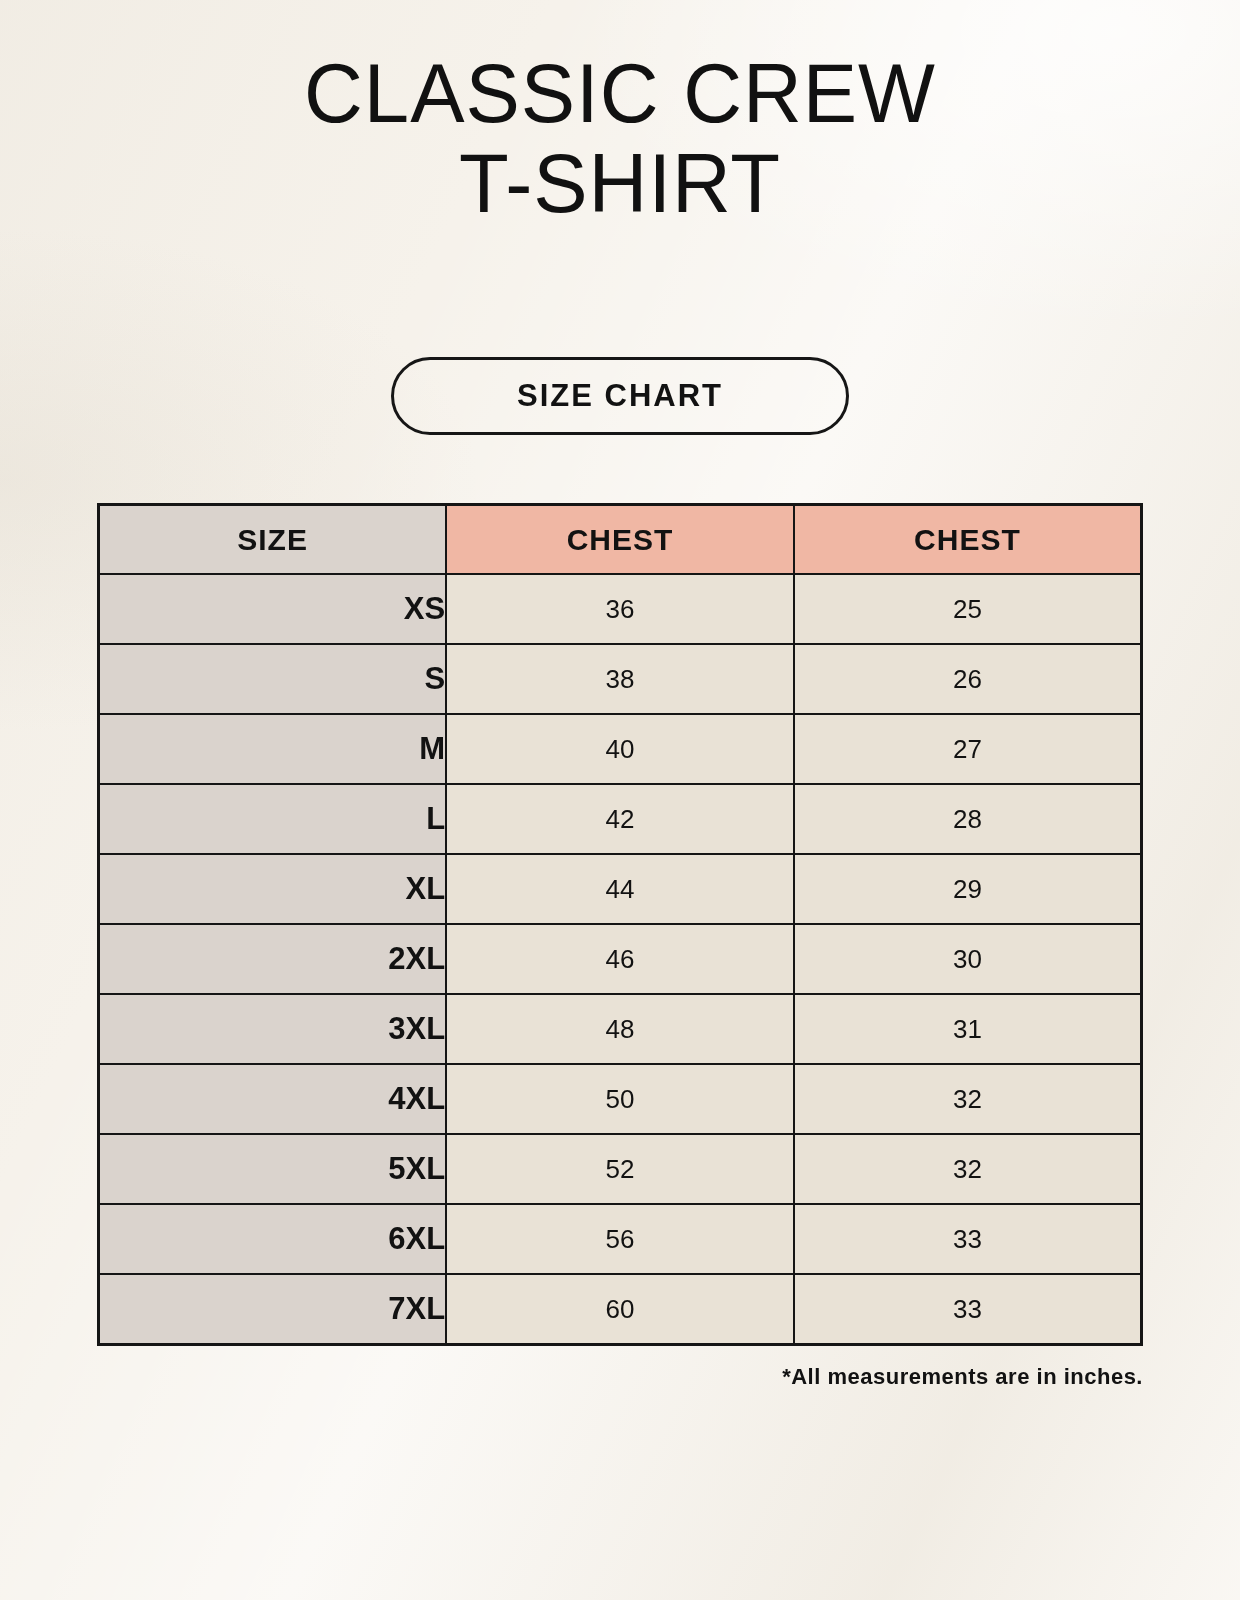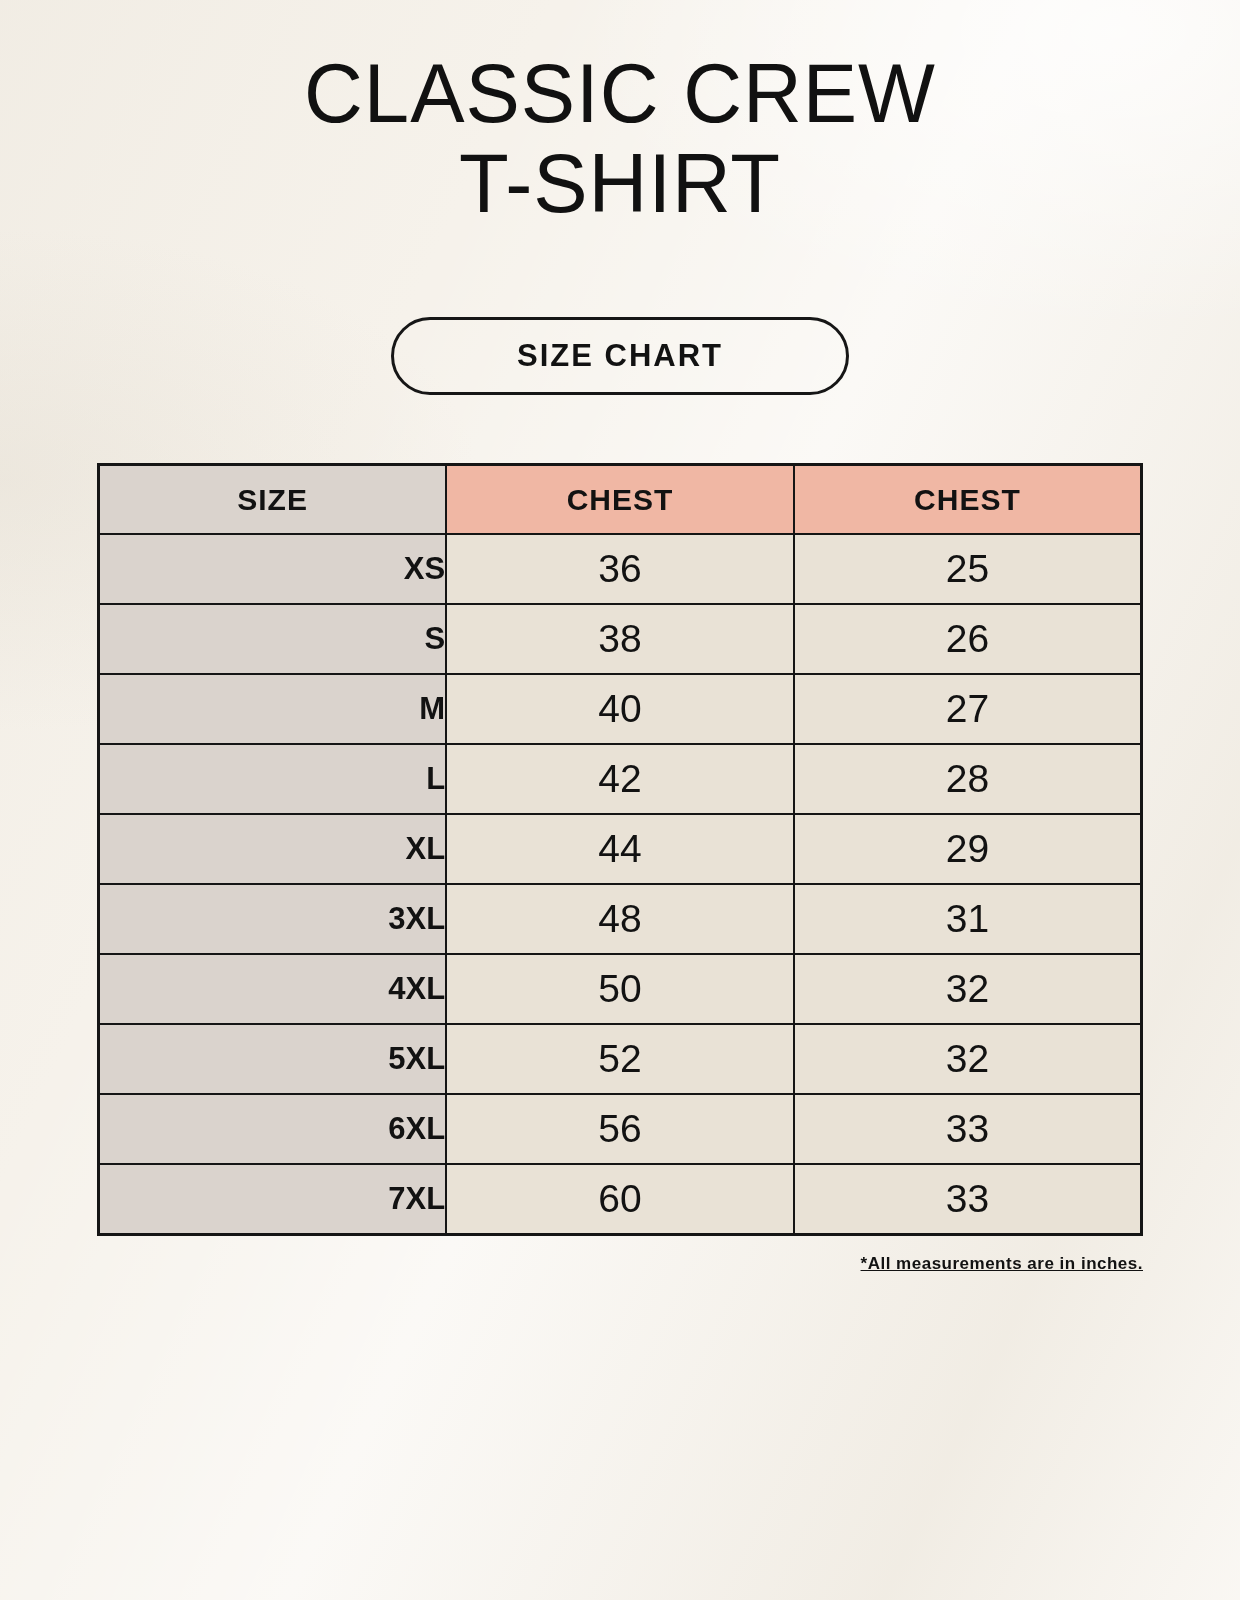--- a/index.html
+++ b/index.html
@@ -52,20 +52,21 @@
     height: 78px;
     border: 3px solid #161616;
     border-radius: 45px;
     background: transparent;
     font-family: "Liberation Sans", sans-serif;
     font-size: 31px;
     font-weight: 600;
     letter-spacing: 2px;
     color: #121212;
     cursor: pointer;
+    margin-top: 40px;
   }
 
   .table-wrap {
     width: 1046px;
     margin: 68px auto 0 auto;
   }
 
   table.size-table {
     width: 100%;
     border-collapse: collapse;
@@ -86,41 +87,40 @@
     font-size: 30px;
     font-weight: bold;
     letter-spacing: 1px;
     background: var(--cell, #e9e2d6);
   }
 
   .size-table th.col-size { background: var(--size-col, #dad3cd); }
   .size-table th.col-accent { background: var(--accent, #f0b7a4); }
 
   .size-table td {
-    font-size: 39px;
+    font-size: 26px;
     font-weight: 400;
     background: var(--cell, #e9e2d6);
   }
 
   .size-table td.size-cell {
     font-weight: bold;
     font-size: 31px;
     background: var(--size-col, #dad3cd);
     text-align: right;
   }
 
   .footnote {
     width: 1046px;
     margin: 18px auto 0 auto;
     text-align: right;
-    font-size: 17px;
+    font-size: 22px;
     font-weight: bold;
     letter-spacing: 0.5px;
     color: #121212;
-    text-decoration: underline;
   }
 </style>
 </head>
 <body>
 
 <div class="page">
 
   <h1 class="title">
     <span class="line">CLASSIC CREW</span>
     <span class="line">T-SHIRT</span>
@@ -159,20 +159,25 @@
           <td class="size-cell">L</td>
           <td>42</td>
           <td>28</td>
         </tr>
         <tr>
           <td class="size-cell">XL</td>
           <td>44</td>
           <td>29</td>
         </tr>
         <tr>
+          <td class="size-cell">2XL</td>
+          <td>46</td>
+          <td>30</td>
+        </tr>
+        <tr>
           <td class="size-cell">3XL</td>
           <td>48</td>
           <td>31</td>
         </tr>
         <tr>
           <td class="size-cell">4XL</td>
           <td>50</td>
           <td>32</td>
         </tr>
         <tr>

